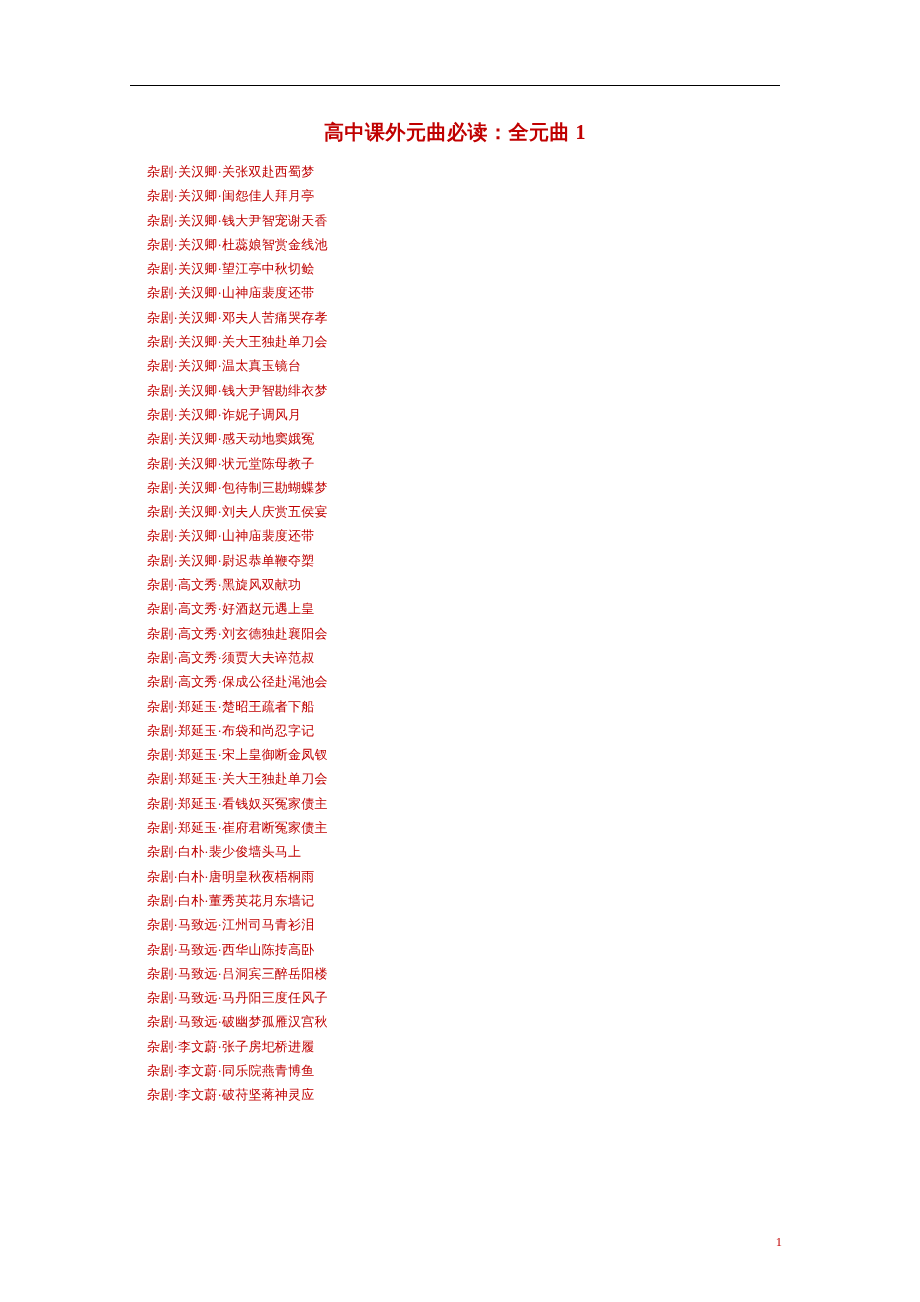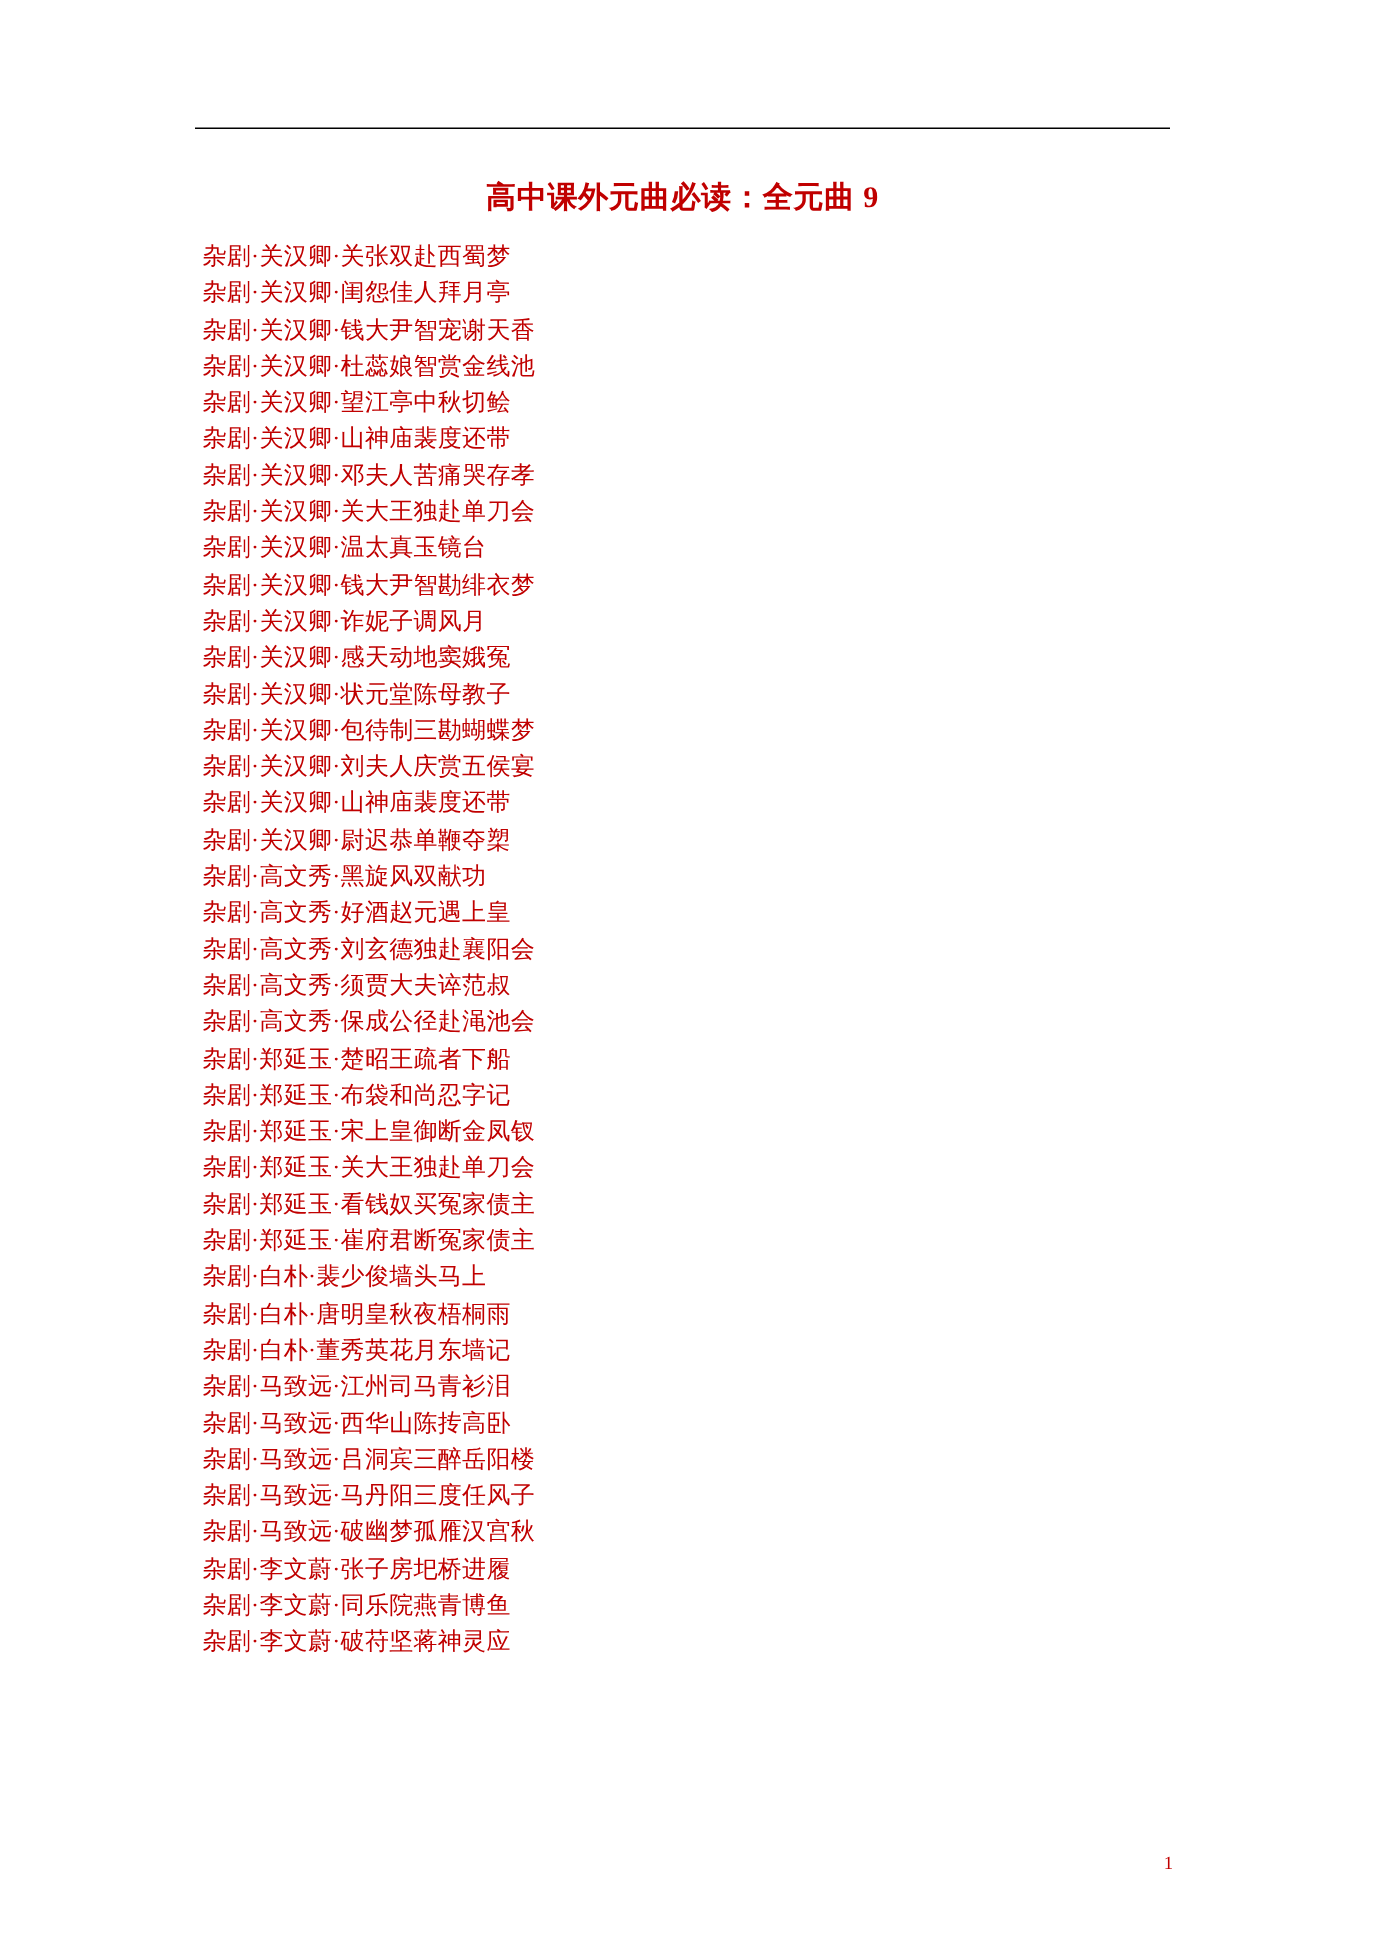--- a/index.html
+++ b/index.html
@@ -42,42 +42,43 @@
     line-height: 28px;
   }
   .entry-list {
     position: absolute;
     left: 135px;
     top: 160px;
     width: 650px;
   }
   .entry {
     color: #c00000;
-    font-size: 16px;
+    font-size: 13px;
     line-height: 24.3px;
     white-space: nowrap;
     letter-spacing: 0.2px;
+    margin-left: 12px;
   }
   .page-number {
     position: absolute;
     right: 138px;
     top: 1235px;
     font-size: 12.5px;
     color: #c00000;
     font-family: "Liberation Serif", "DejaVu Serif", serif;
   }
 </style>
 </head>
 <body>
 
 <div class="page">
 
   <div class="top-rule"></div>
 
-  <div class="doc-title">高中课外元曲必读：全元曲 9</div>
+  <div class="doc-title">高中课外元曲必读：全元曲 1</div>
 
   <div class="entry-list">
       <div class="entry">杂剧·关汉卿·关张双赴西蜀梦</div>
       <div class="entry">杂剧·关汉卿·闺怨佳人拜月亭</div>
       <div class="entry">杂剧·关汉卿·钱大尹智宠谢天香</div>
       <div class="entry">杂剧·关汉卿·杜蕊娘智赏金线池</div>
       <div class="entry">杂剧·关汉卿·望江亭中秋切鲙</div>
       <div class="entry">杂剧·关汉卿·山神庙裴度还带</div>
       <div class="entry">杂剧·关汉卿·邓夫人苦痛哭存孝</div>
       <div class="entry">杂剧·关汉卿·关大王独赴单刀会</div>

